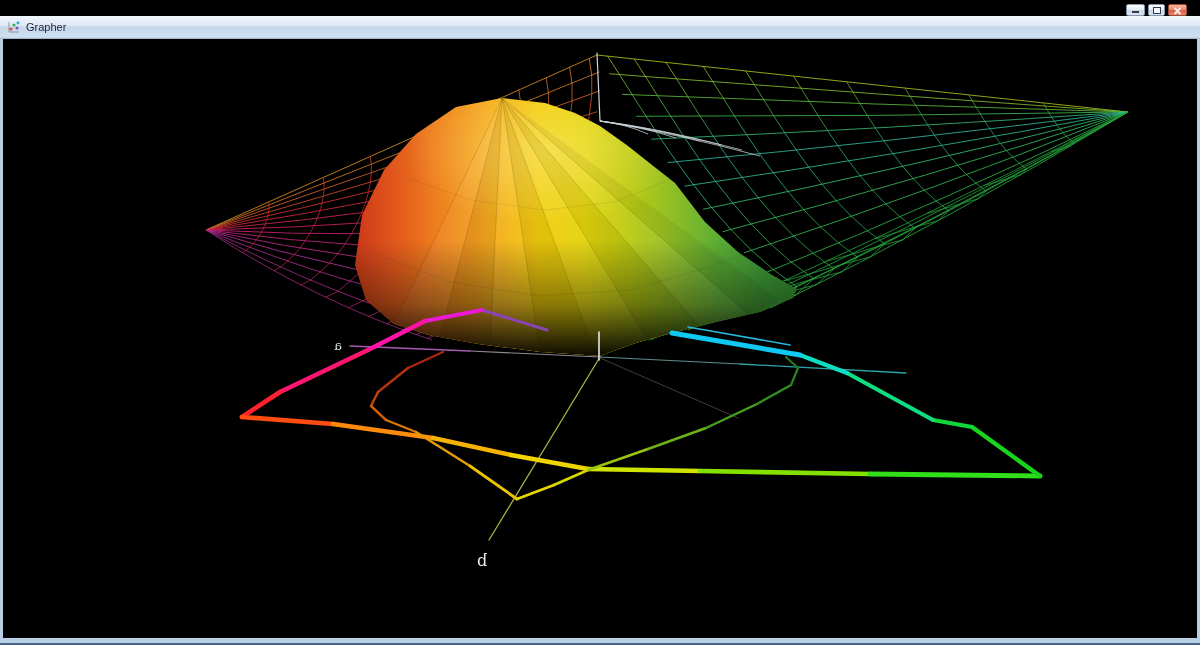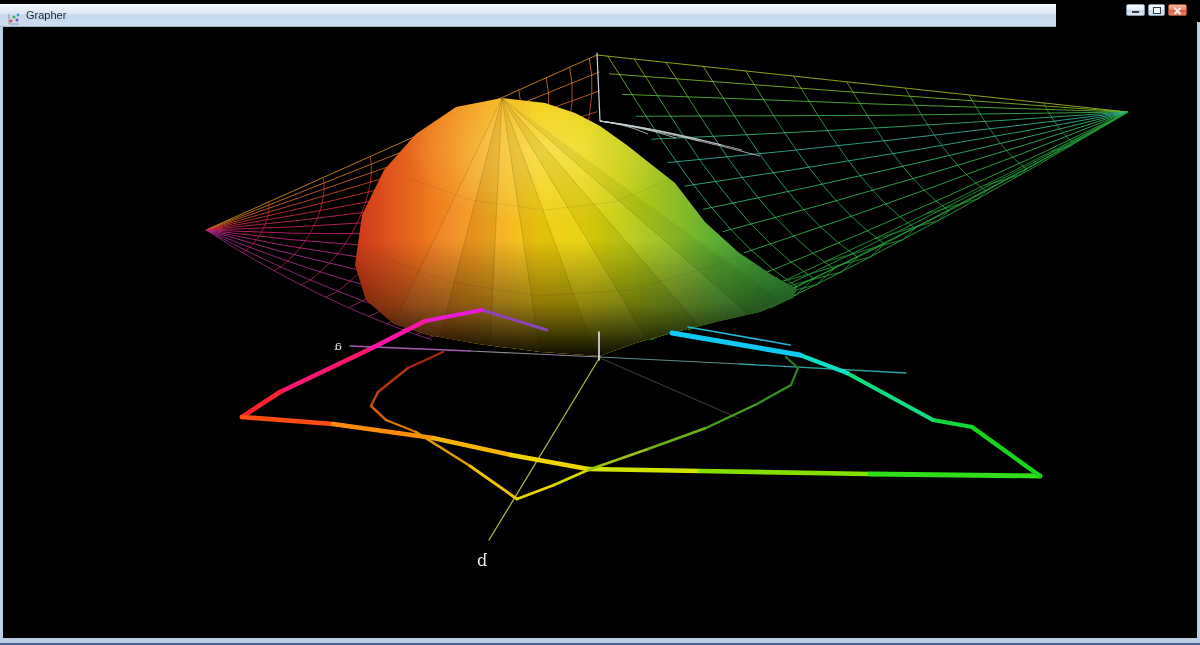--- a/index.html
+++ b/index.html
@@ -1,21 +1,21 @@
 <!DOCTYPE html>
 <html><head>
 <meta charset="utf-8">
 <style>
   html,body{margin:0;padding:0;background:#333;}
   .window{position:relative;width:1200px;height:645px;background:#000;overflow:hidden;
           font-family:"Liberation Sans",sans-serif;}
   
-  .titlebar{position:absolute;left:0;top:4px;width:1056px;height:22px;z-index:5;
+  .titlebar{position:absolute;left:0;top:16px;width:1200px;height:22px;z-index:5;
     background:linear-gradient(#f2f7fc,#dce7f4 45%,#c6d7eb 50%,#cfdff2 95%,#c2d4e8);
-    border-bottom:1px solid #9fb4cd;display:flex;align-items:flex-end;}
+    border-bottom:1px solid #9fb4cd;display:flex;align-items:center;}
   .app-icon{width:14px;height:14px;margin:0 5px 0 7px;flex:0 0 auto;}
   .title-text{font-size:11px;color:#1c2430;line-height:22px;}
   .winbtns{position:absolute;right:13px;top:4px;display:flex;gap:3px;z-index:6;}
   .wbtn{position:relative;width:19px;height:12px;border:1px solid #8298b0;border-radius:2px;
     background:linear-gradient(#fdfefe,#e8edf3 45%,#ccd6e1 50%,#dde5ee);box-sizing:border-box;cursor:default;}
   .wbtn.mid{width:17px;}
   .wbtn.close{width:19px;border-color:#9c4a38;
     background:linear-gradient(#f7b49e,#ef8a6a 45%,#d95f3e 50%,#e5826a);}
   .ic-min{position:absolute;left:5px;bottom:2px;width:7px;height:2px;background:#2e3d4e;}
   .wbtn.mid .ic-restore{position:absolute;left:4px;top:2px;width:6px;height:5px;border:1px solid #2e3d4e;background:#f4f8fc;}

